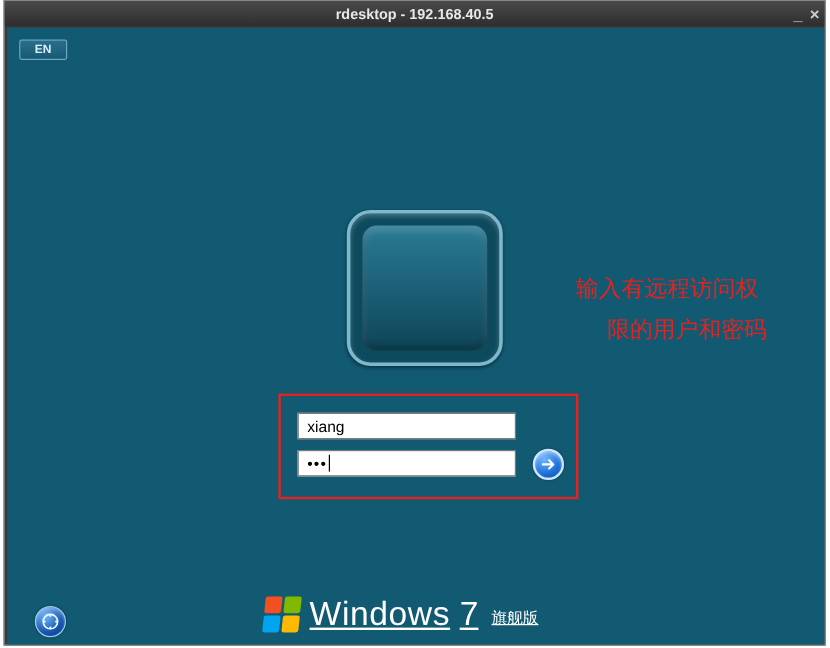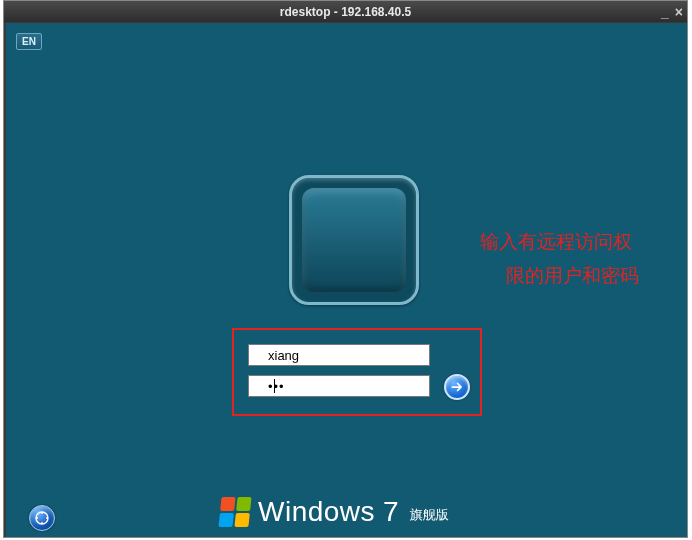--- a/index.html
+++ b/index.html
@@ -47,21 +47,21 @@
   .titlebar-controls span { cursor: pointer; }
   .rdp-area {
     position: absolute;
     left: 2px; top: 22px;
     width: 681px; height: 514px;
     background: #125a72;
   }
   .lang-badge {
     position: absolute;
     left: 10px; top: 10px;
-    width: 26px; height: 17px;
+    width: 40px; height: 17px;
     background: linear-gradient(#2b6e8c, #185a74);
     border: 1px solid #6aa8c0;
     border-radius: 2px;
     color: #d8f0f8;
     font-size: 10px;
     font-weight: bold;
     display: flex;
     align-items: center;
     justify-content: center;
     cursor: pointer;
@@ -89,21 +89,21 @@
     border: 2px solid #e32222;
     background: transparent;
   }
   .username-input, .password-input {
     position: absolute;
     left: 242px;
     width: 182px; height: 22px;
     background: #fff;
     border: 1px solid #7a7a7a;
     font-size: 13px;
-    padding: 0 19px;
+    padding: 0 7px;
     outline: none;
   }
   .username-input { top: 321px; }
   .password-input { top: 352px; letter-spacing: 1px; }
   .cursor-caret {
     position: absolute;
     left: 268px; top: 356px;
     width: 1px; height: 14px;
     background: #000;
   }
@@ -159,20 +159,21 @@
     justify-content: center;
   }
   .ease-access svg { width: 16px; height: 16px; }
   .branding {
     position: absolute;
     left: 214px; top: 473px;
     display: flex;
     align-items: center;
     gap: 8px;
     color: #fff;
+    text-decoration: underline;
   }
   .win-flag {
     width: 30px; height: 30px;
     display: grid;
     grid-template-columns: 1fr 1fr;
     grid-template-rows: 1fr 1fr;
     gap: 2px;
     transform: skewX(-6deg);
   }
   .win-flag span { border-radius: 2px; }

